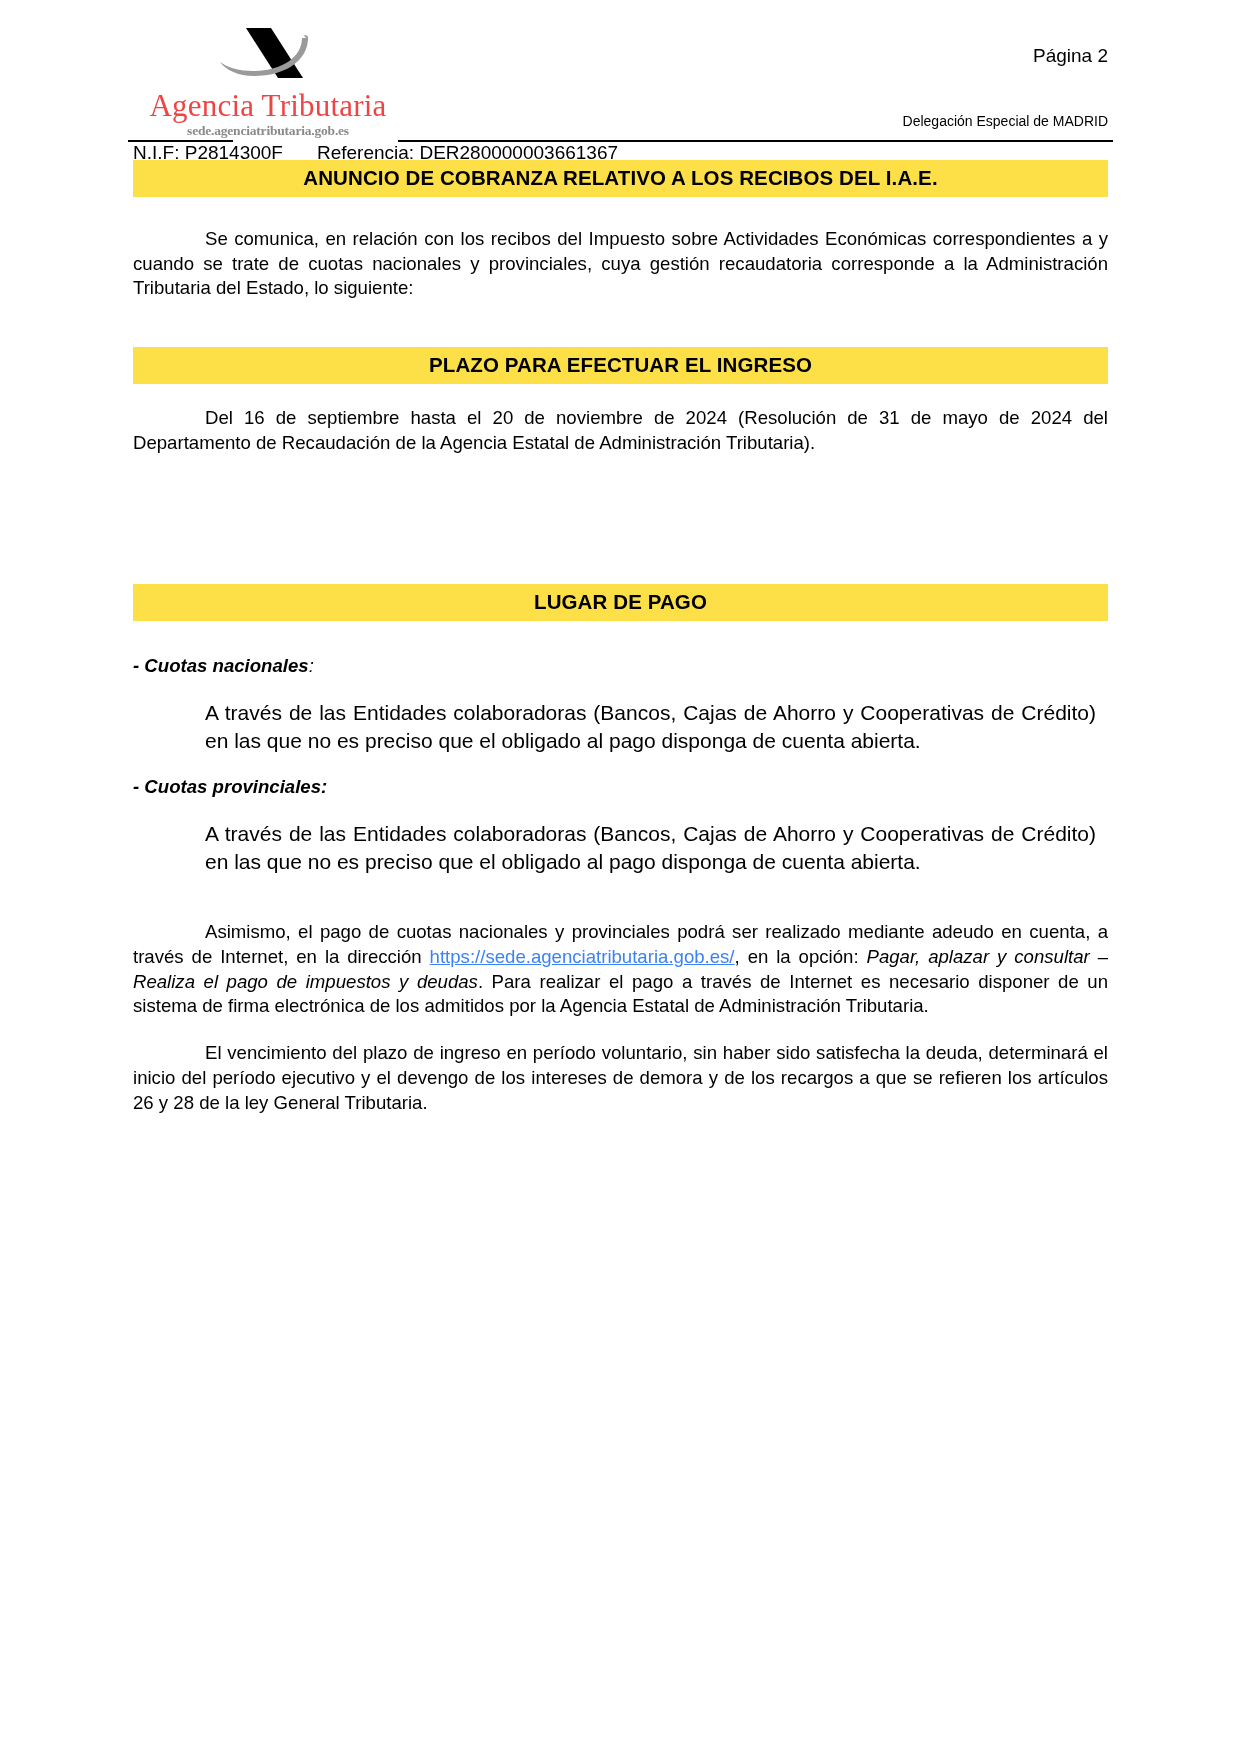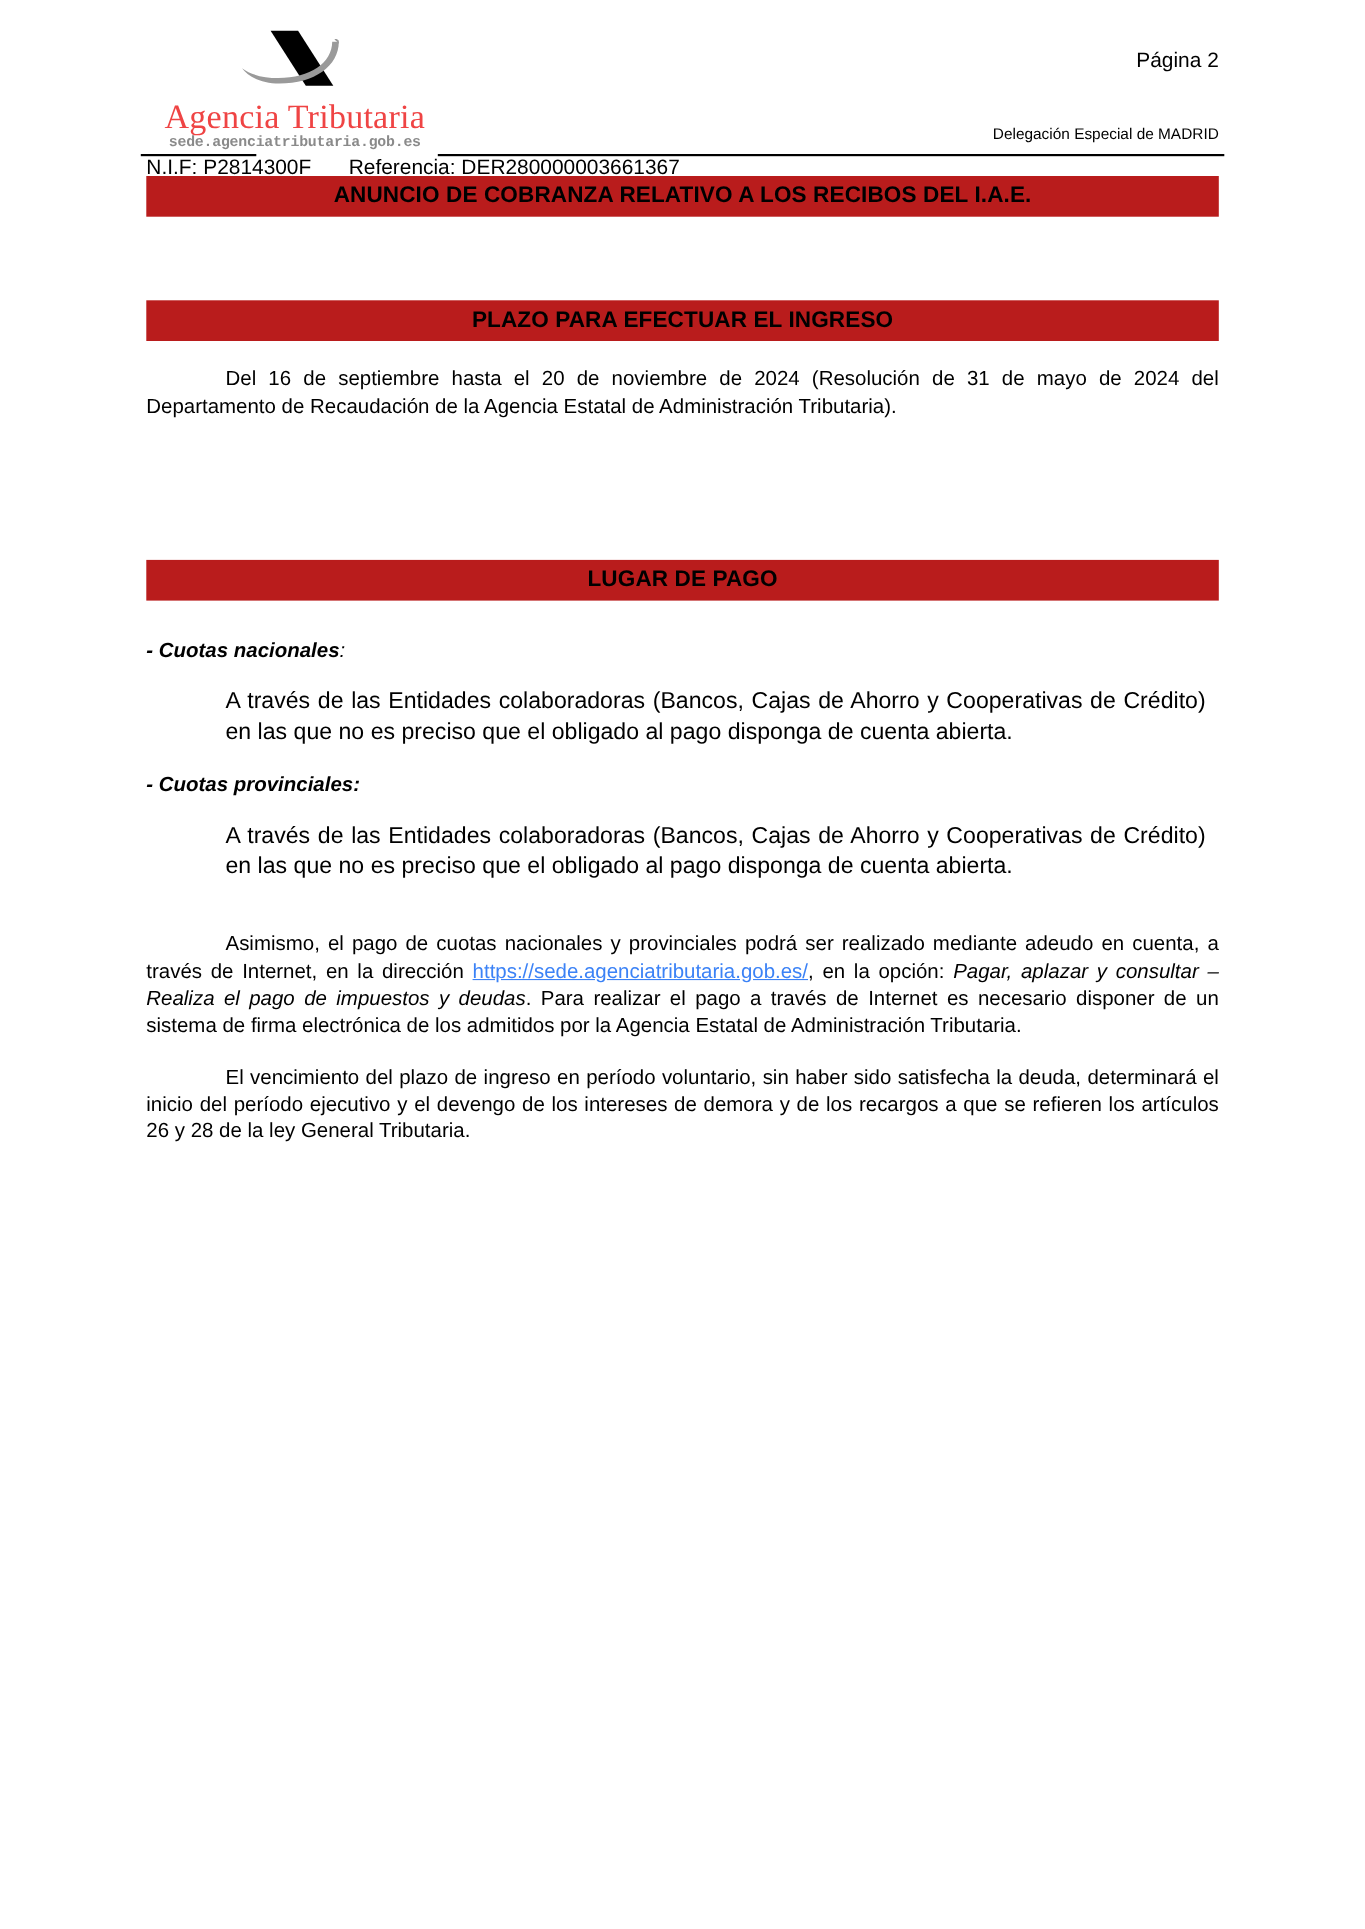--- a/index.html
+++ b/index.html
@@ -44,21 +44,21 @@
   .logo-mark svg { display: block; }
   .logo-word {
     font-family: "Liberation Serif", serif;
     font-size: 31px;
     letter-spacing: 0.2px;
     line-height: 1.02;
     color: #ef4444;
     white-space: nowrap;
   }
   .logo-sede {
-    font-family: Liberation Mono, monospace;
+    font-family: Liberation Serif, serif;
     font-weight: bold;
     font-size: 13.5px;
     color: #8a8a8a;
     letter-spacing: -0.2px;
     margin-top: 1px;
     white-space: nowrap;
   }
   .page-num {
     position: absolute;
     right: 133px;
@@ -96,21 +96,21 @@
   }
   .nif-line .gap { display: inline-block; width: 34px; }
 
   
   .content {
     position: relative;
     margin-top: 12px;
     padding: 0 133px 0 133px;
   }
   .banner {
-    background: #b91c1c;
+    background: #fde047;
     text-align: center;
     font-weight: bold;
     font-size: 20.5px;
     padding: 6px 0 7px 0;
     letter-spacing: 0.1px;
   }
   .para {
     font-size: 18.6px;
     line-height: 1.33;
     text-align: justify;
@@ -173,20 +173,21 @@
       <span>N.I.F: P2814300F</span><span class="gap"></span><span>Referencia: DER280000003661367</span>
     </div>
   </div>
 
   <div class="content">
 
     <div class="banner">ANUNCIO DE COBRANZA RELATIVO A LOS RECIBOS DEL I.A.E.</div>
 
     <div class="spacer-30"></div>
 
+    <p class="para">Se comunica, en relación con los recibos del Impuesto sobre Actividades Económicas correspondientes a   y cuando se trate de cuotas nacionales y provinciales, cuya gestión recaudatoria corresponde a la Administración Tributaria del Estado, lo siguiente:</p>
 
     <div class="spacer-46"></div>
 
     <div class="banner">PLAZO PARA EFECTUAR EL INGRESO</div>
 
     <div class="spacer-22"></div>
 
     <p class="para">Del 16 de septiembre hasta el 20 de noviembre de 2024 (Resolución de 31 de mayo de 2024 del Departamento de Recaudación de la Agencia Estatal de Administración Tributaria).</p>
 
     <div class="spacer-128"></div>

